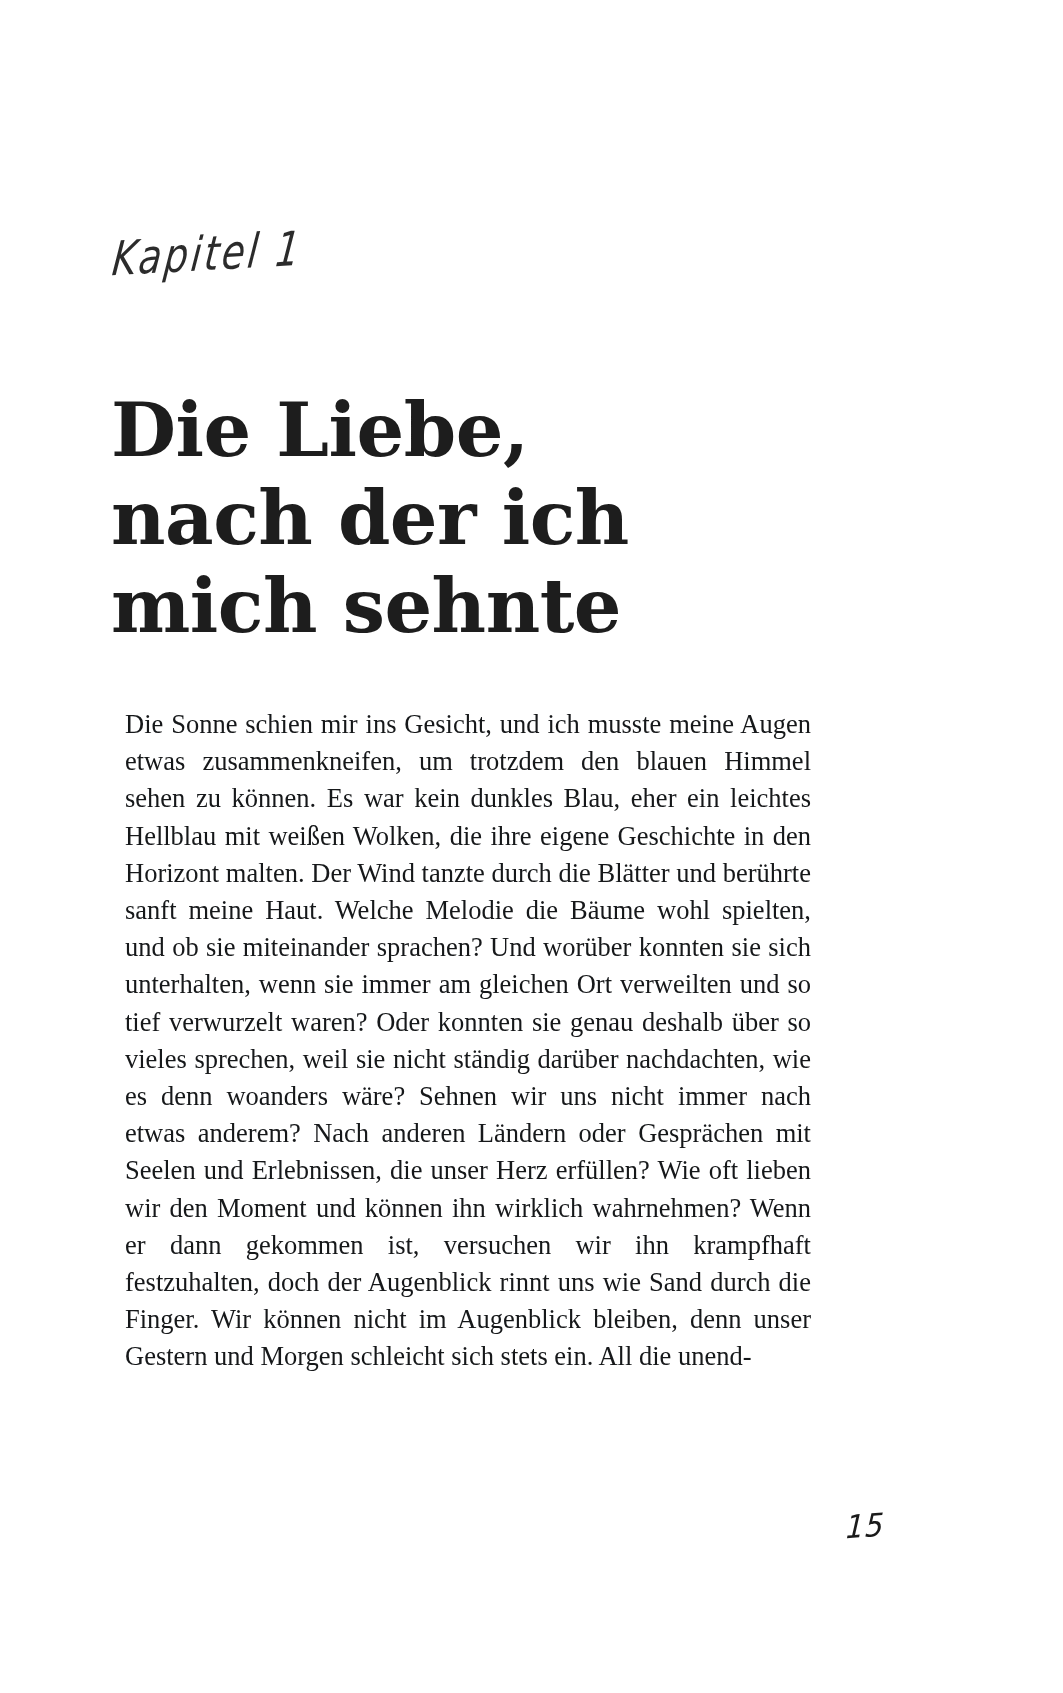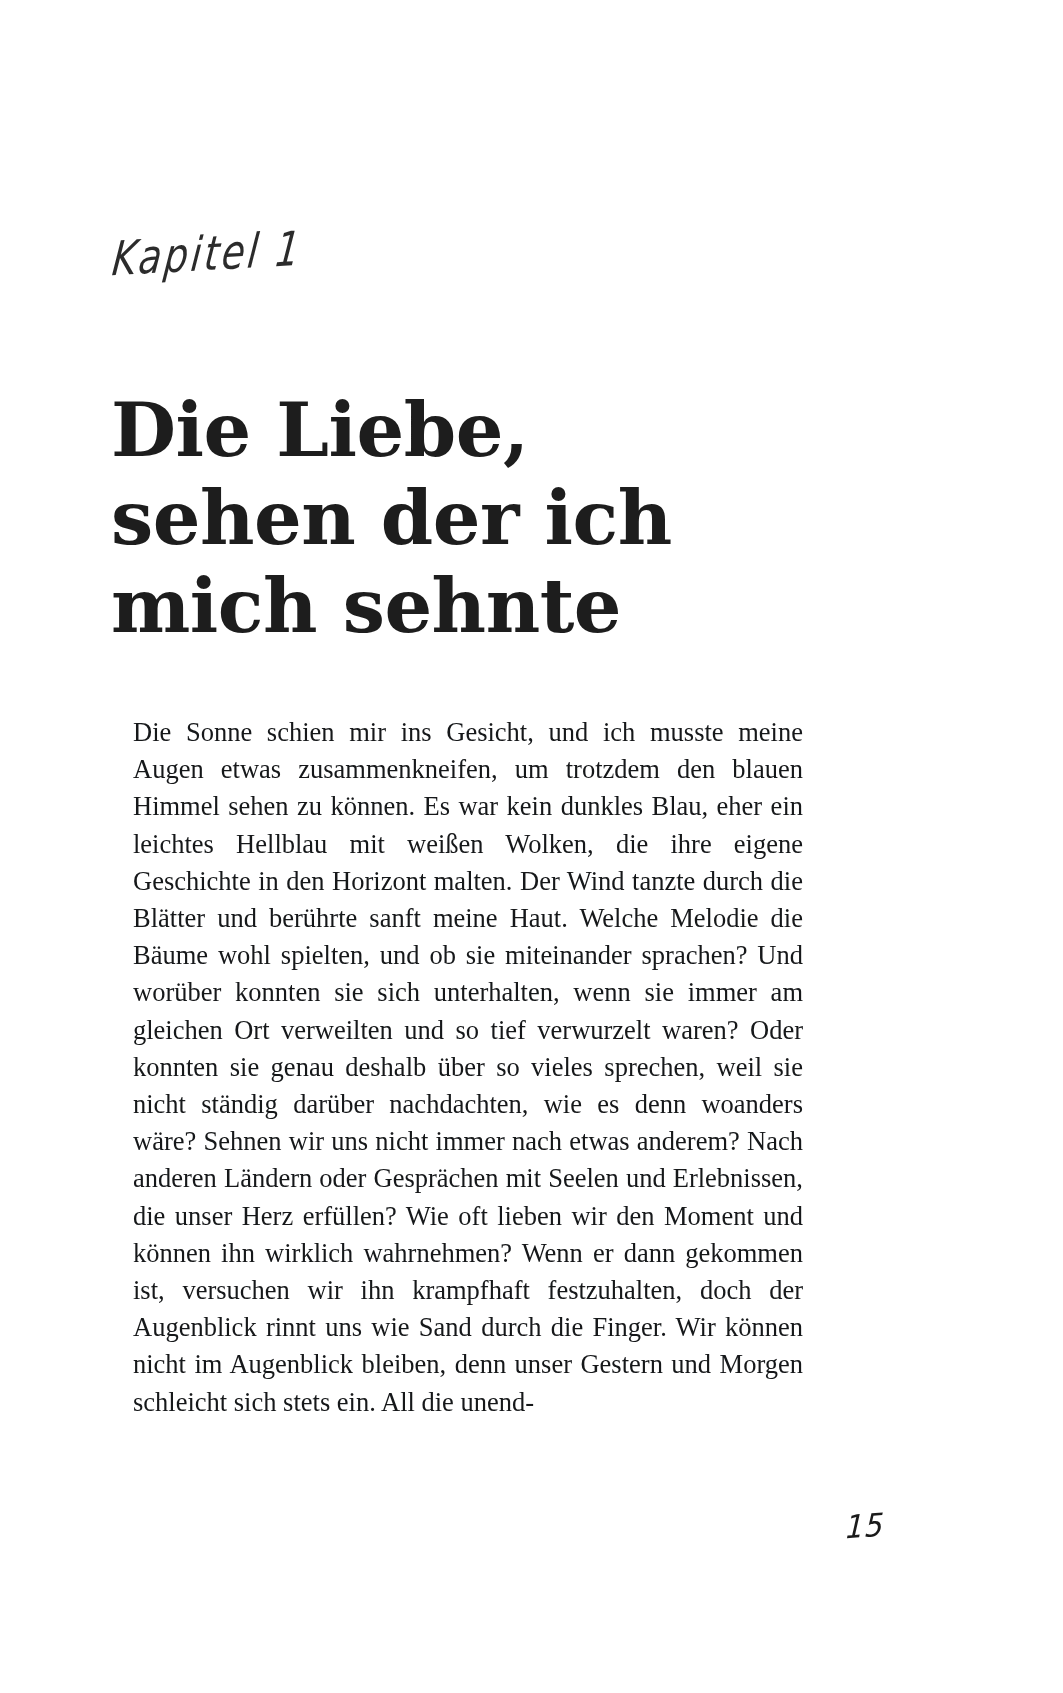--- a/index.html
+++ b/index.html
@@ -64,21 +64,21 @@
     font-family: "Liberation Serif", serif;
     font-weight: 400;
     font-size: 26.5px;
     line-height: 37.2px;
     color: #16181a;
     text-align: justify;
     text-justify: inter-word;
     hyphens: manual;
   }
   .body-text p {
-    margin: 16px;
+    margin: 8px;
     text-indent: 0;
   }
 
   
   .folio {
     position: absolute;
     left: 845px;
     top: 1512px;
     font-family: "DejaVu Sans", sans-serif;
     font-style: italic;
@@ -91,21 +91,21 @@
   }
 </style>
 </head>
 <body>
 
 <div class="page">
 
   <div class="chapter-marker">Kapitel 1</div>
 
   <h1 class="chapter-title">Die Liebe,
-sehen der ich
+nach der ich
 mich sehnte</h1>
 
   <div class="body-text">
     <p>Die Sonne schien mir ins Gesicht, und ich musste meine Augen etwas zusammenkneifen, um trotzdem den blauen Himmel sehen zu können. Es war kein dunkles Blau, eher ein leichtes Hellblau mit weißen Wolken, die ihre eigene Geschichte in den Horizont malten. Der Wind tanzte durch die Blätter und berührte sanft meine Haut. Welche Melodie die Bäume wohl spielten, und ob sie miteinander sprachen? Und worüber konnten sie sich unterhalten, wenn sie immer am gleichen Ort verweilten und so tief verwurzelt waren? Oder konnten sie genau deshalb über so vieles sprechen, weil sie nicht ständig darüber nachdachten, wie es denn woanders wäre? Sehnen wir uns nicht immer nach etwas anderem? Nach anderen Ländern oder Gesprächen mit Seelen und Erlebnissen, die unser Herz erfüllen? Wie oft lieben wir den Moment und können ihn wirklich wahrnehmen? Wenn er dann gekommen ist, versuchen wir ihn krampfhaft festzuhalten, doch der Augenblick rinnt uns wie Sand durch die Finger. Wir können nicht im Augenblick bleiben, denn unser Gestern und Morgen schleicht sich stets ein. All die unend-</p>
   </div>
 
   <div class="folio">15</div>
 
 </div>
 

